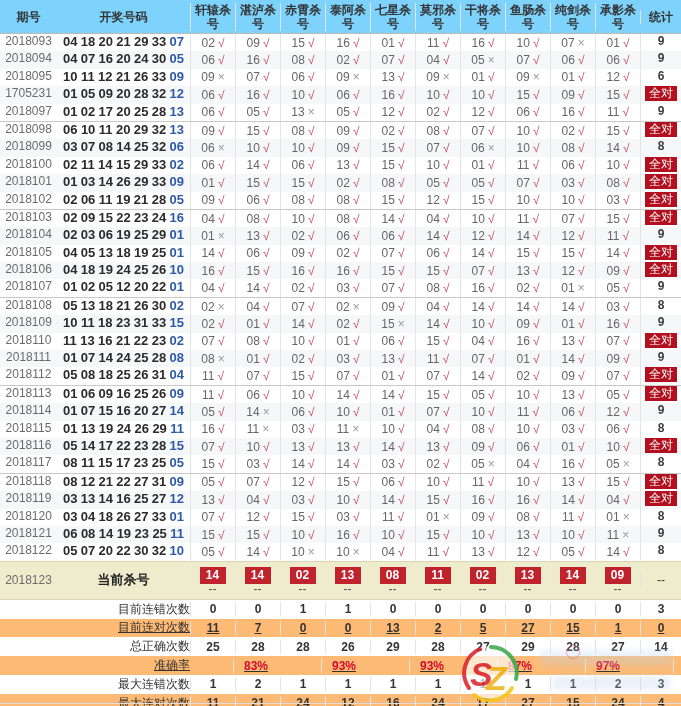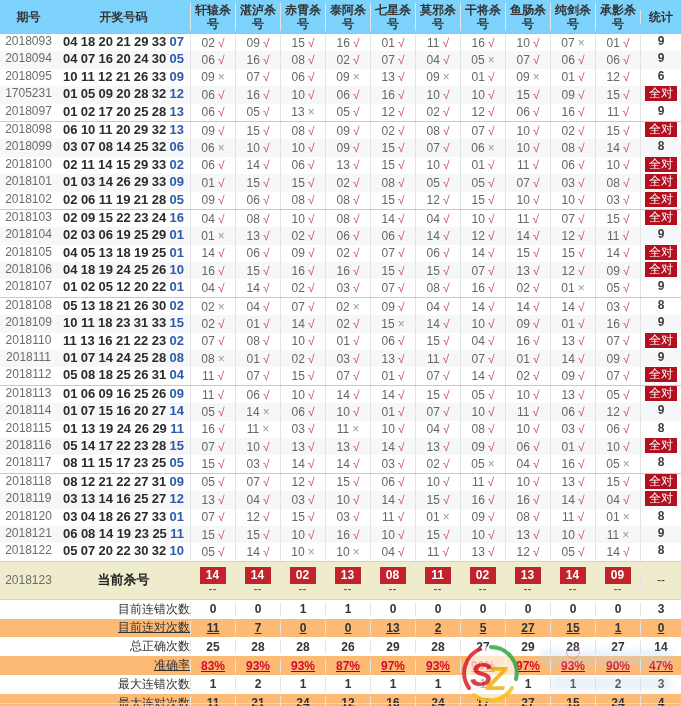--- a/index.html
+++ b/index.html
@@ -44,21 +44,21 @@
            gap:1px;height:100%;border-left:none;}
   .curbadge{background:#c1232d;color:#fff;font-weight:bold;width:26px;
             text-align:center;line-height:17px;font-size:12px;}
   .curdash{color:#555;line-height:9px;}
 
   
   .srow{display:flex;height:18.8px;align-items:center;font-size:12px;}
   .srow.alt{background:#fdba74;text-decoration:underline;}
   .slabel{width:190px;text-align:right;color:#333;padding-left:40px;}
   .sval{font-weight:bold;color:#333;text-align:center;}
-  .srow.red .sval{color:#d40a2e;}
+  .srow.red .sval{color:#d40a2e;margin-left:43px;}
 
   
   .wm{position:absolute;left:462px;top:644px;width:58px;height:58px;opacity:.88;pointer-events:none;}
   .wmblur{position:absolute;background:#b9d4ec;opacity:.30;filter:blur(3px);
           border-radius:4px;pointer-events:none;}
   .wmb1{left:540px;top:650px;width:132px;height:16px;}
   .wmb2{left:552px;top:676px;width:118px;height:14px;}
   .wmring{position:absolute;left:566px;top:645px;width:12px;height:12px;border:1px solid #e26a7a;
           border-radius:50%;opacity:.55;pointer-events:none;}
   .bottomline{position:absolute;left:0;top:703px;width:681px;border-top:1px solid #ddd;}

